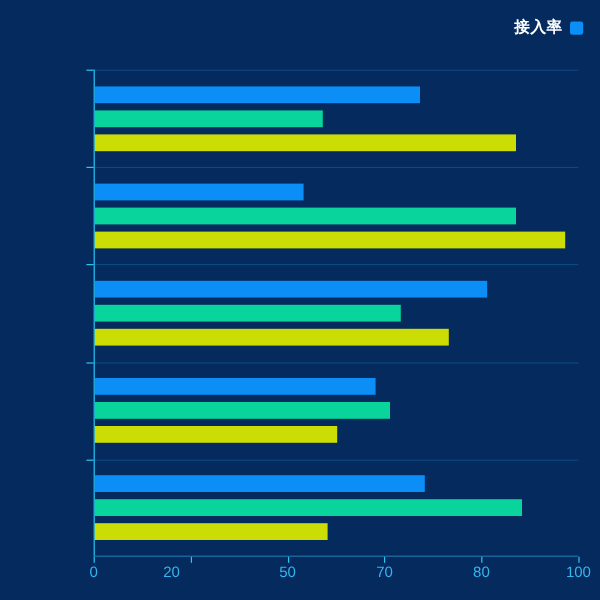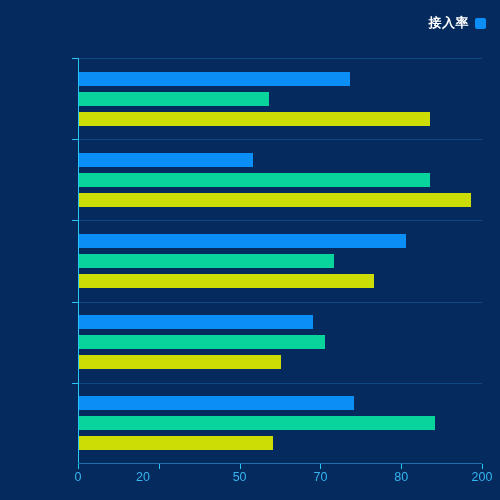--- a/index.html
+++ b/index.html
@@ -166,16 +166,16 @@
       <div class="x-tick-label" style="left: 0px;">0</div>
       <div class="x-tick-mark" style="left: 80.8px;"></div>
       <div class="x-tick-label" style="left: 65px;">20</div>
       <div class="x-tick-mark" style="left: 161.6px;"></div>
       <div class="x-tick-label" style="left: 161.6px;">50</div>
       <div class="x-tick-mark" style="left: 242.4px;"></div>
       <div class="x-tick-label" style="left: 242.4px;">70</div>
       <div class="x-tick-mark" style="left: 323.2px;"></div>
       <div class="x-tick-label" style="left: 323.2px;">80</div>
       <div class="x-tick-mark" style="left: 404px;"></div>
-      <div class="x-tick-label" style="left: 404px;">200</div>
+      <div class="x-tick-label" style="left: 404px;">100</div>
     </div>
 
 </div>
 
 </body></html>

